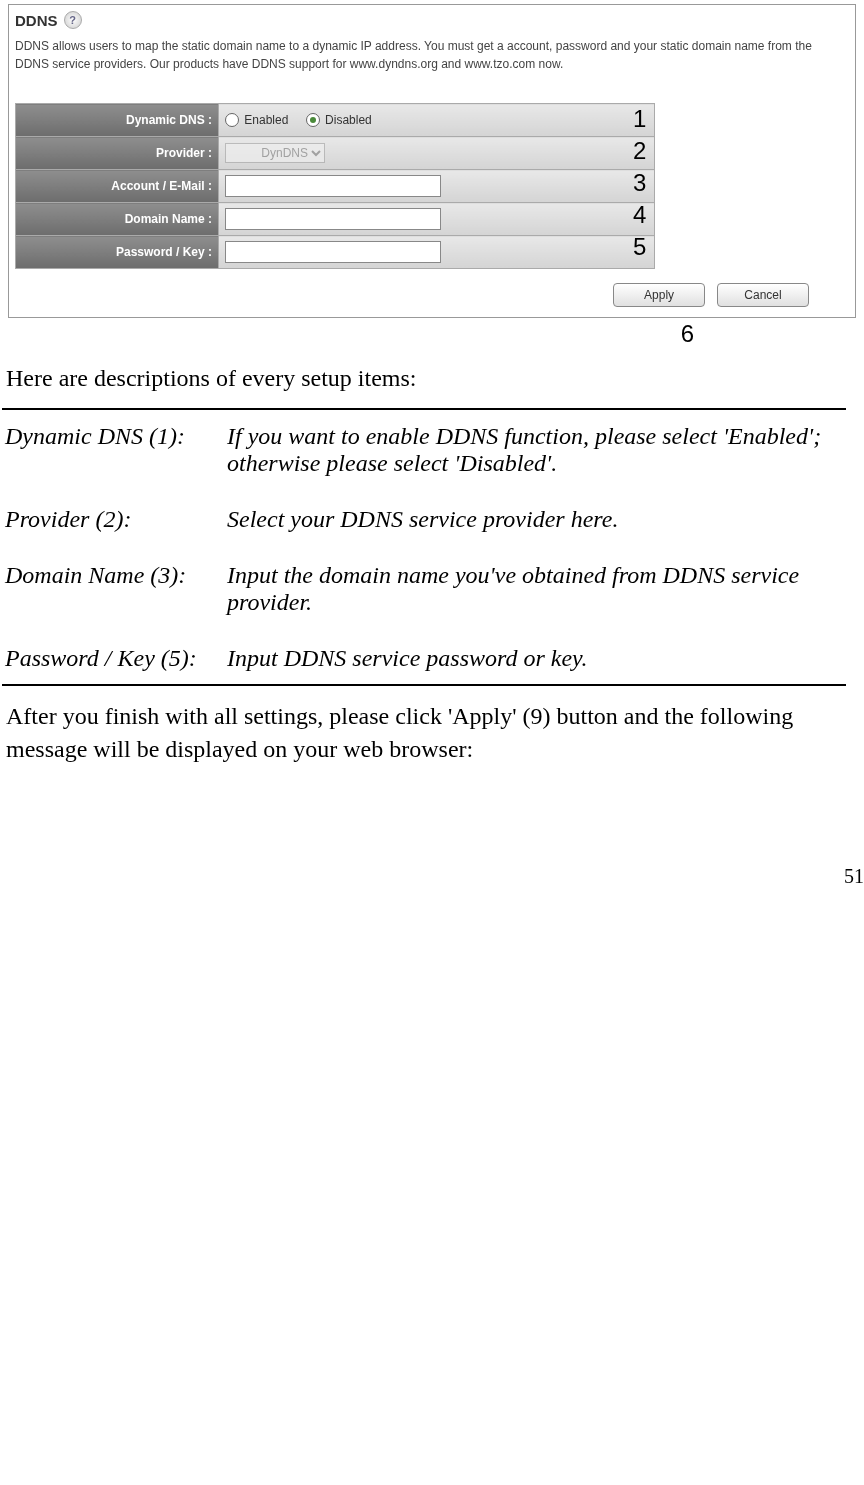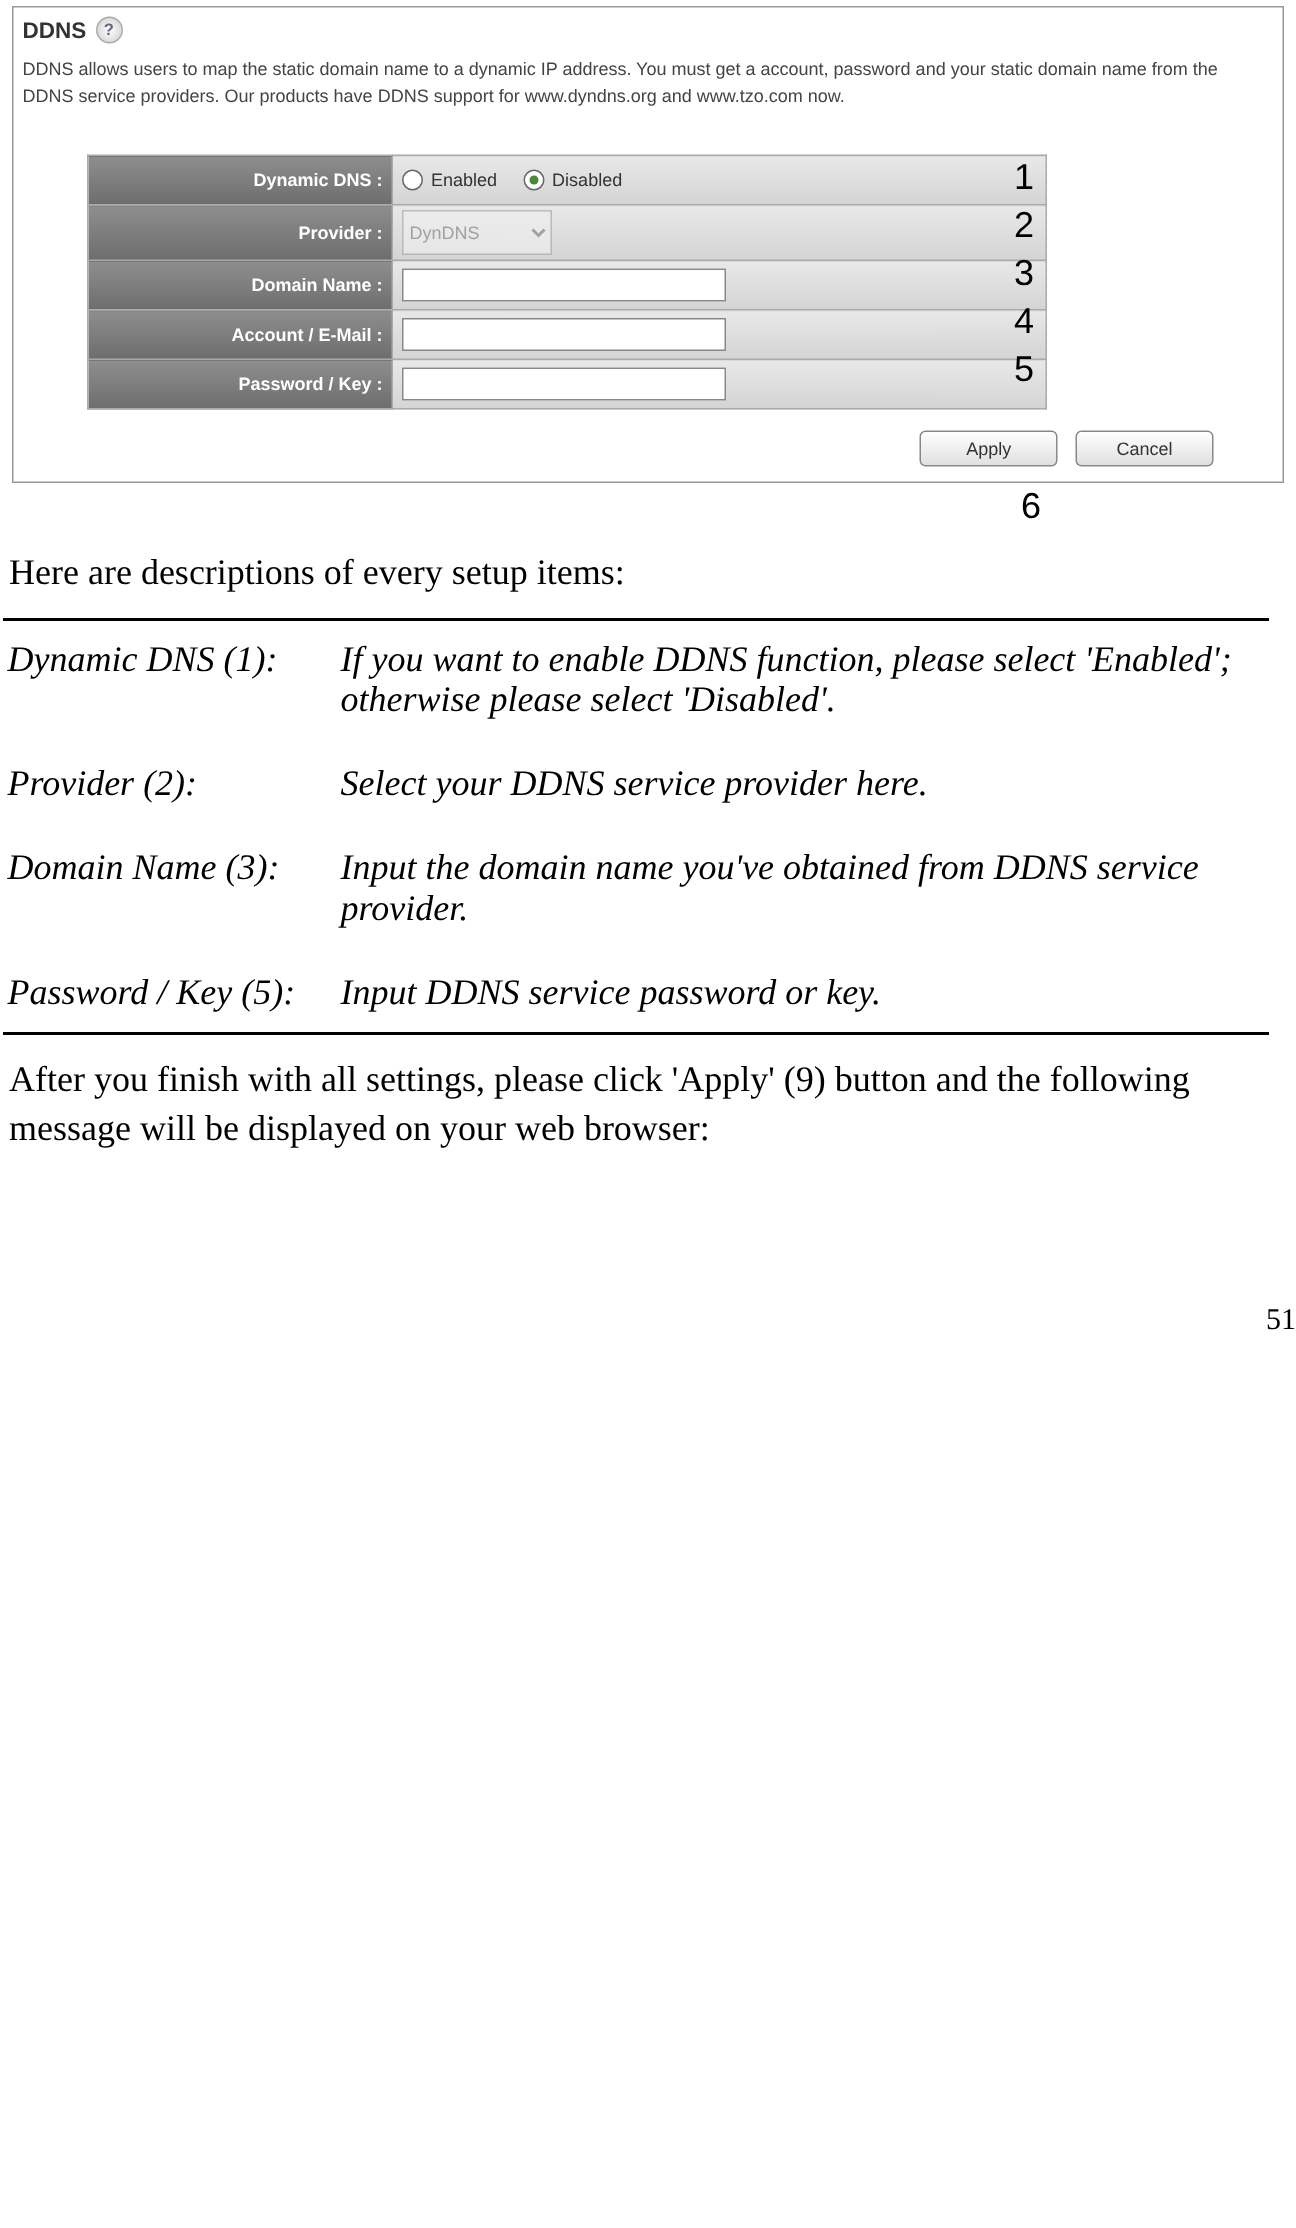--- a/index.html
+++ b/index.html
@@ -99,21 +99,22 @@
     font-size: 12px;
     margin-right: 14px;
     vertical-align: middle;
   }
   select.provider {
     font-size: 12px;
     color: #888;
     border: 1px solid #aaa;
     background: #eee;
     width: 100px;
-    height: 30px;
+    height: 20px;
+    text-align: right;
   }
   input.textfield {
     width: 210px;
     height: 18px;
     border: 1px solid #888;
     background: #fff;
     font-size: 12px;
   }
   .annot {
     position: absolute;
@@ -210,48 +211,48 @@
 <body>
 <div class="page">
 
 <div class="screenshot">
   <div class="ddns-title">
     <span>DDNS</span>
     <span class="help-icon">?</span>
   </div>
   <div class="ddns-desc">DDNS allows users to map the static domain name to a dynamic IP address. You must get a account, password and your static domain name from the DDNS service providers. Our products have DDNS support for www.dyndns.org and www.tzo.com now.</div>
 
-  <div style="position:relative;margin-left:43px;">
+  <div style="position:relative;">
     <table class="form-table">
       <tbody>
             <tr>
         <td class="label">Dynamic DNS :</td>
         <td class="value">
           <span class="radio"></span>
           <span class="radio-label">Enabled</span>
           <span class="radio checked"></span>
           <span class="radio-label">Disabled</span>
         </td>
       </tr>
       <tr>
         <td class="label">Provider :</td>
         <td class="value">
           <select class="provider" disabled="">
             <option>DynDNS</option>
           </select>
         </td>
       </tr>
       <tr>
+        <td class="label">Account / E-Mail :</td>
+        <td class="value">
+          <input type="text" class="textfield" style="">
+        </td>
+      </tr>
+      <tr>
         <td class="label">Domain Name :</td>
-        <td class="value">
-          <input type="text" class="textfield" style="">
-        </td>
-      </tr>
-      <tr>
-        <td class="label">Account / E-Mail :</td>
         <td class="value">
           <input type="text" class="textfield" style="">
         </td>
       </tr>
       <tr>
         <td class="label">Password / Key :</td>
         <td class="value">
           <input type="text" class="textfield" style="">
         </td>
       </tr>

